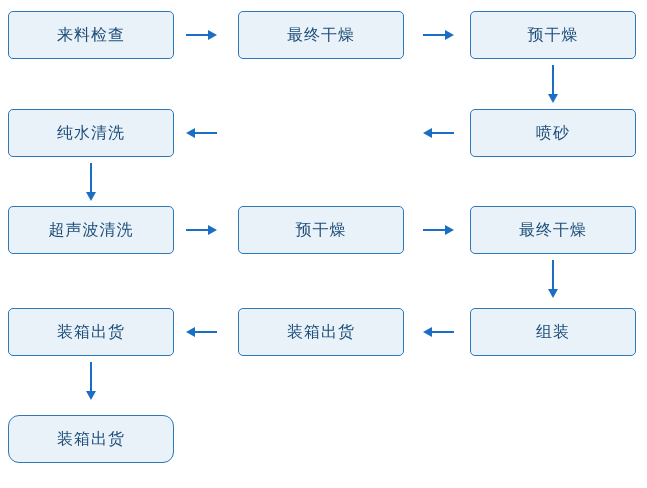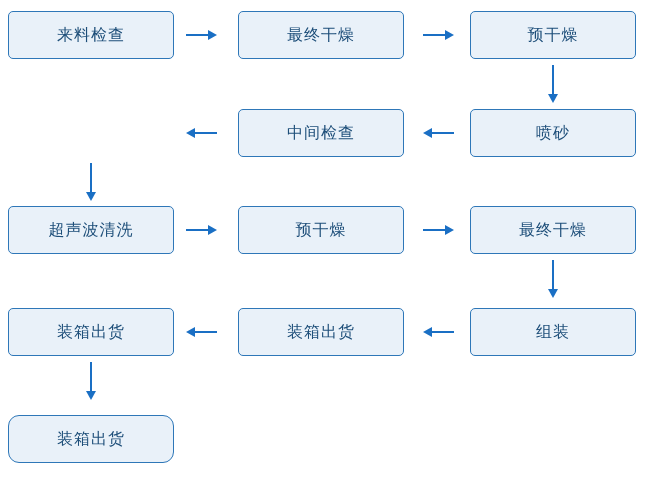--- a/index.html
+++ b/index.html
@@ -123,24 +123,24 @@
   <div class="node c3 r1">
     <span>预干燥</span>
   </div>
 
   <div class="arrow-v vx3 vy1"></div>
 
   <div class="node c3 r2">
     <span>喷砂</span>
   </div>
   <div class="arrow-h dir-left gapB hy2"></div>
-  <div class="node c2 r2">
-    <span>中间检查</span>
+  <div class="arrow-h dir-left gapA hy2"></div>
+  <div class="node c1 r2">
+    <span>纯水清洗</span>
   </div>
-  <div class="arrow-h dir-left gapA hy2"></div>
 
   <div class="arrow-v vx1 vy2"></div>
 
   <div class="node c1 r3">
     <span>超声波清洗</span>
   </div>
   <div class="arrow-h dir-right gapA hy3"></div>
   <div class="node c2 r3">
     <span>预干燥</span>
   </div>

